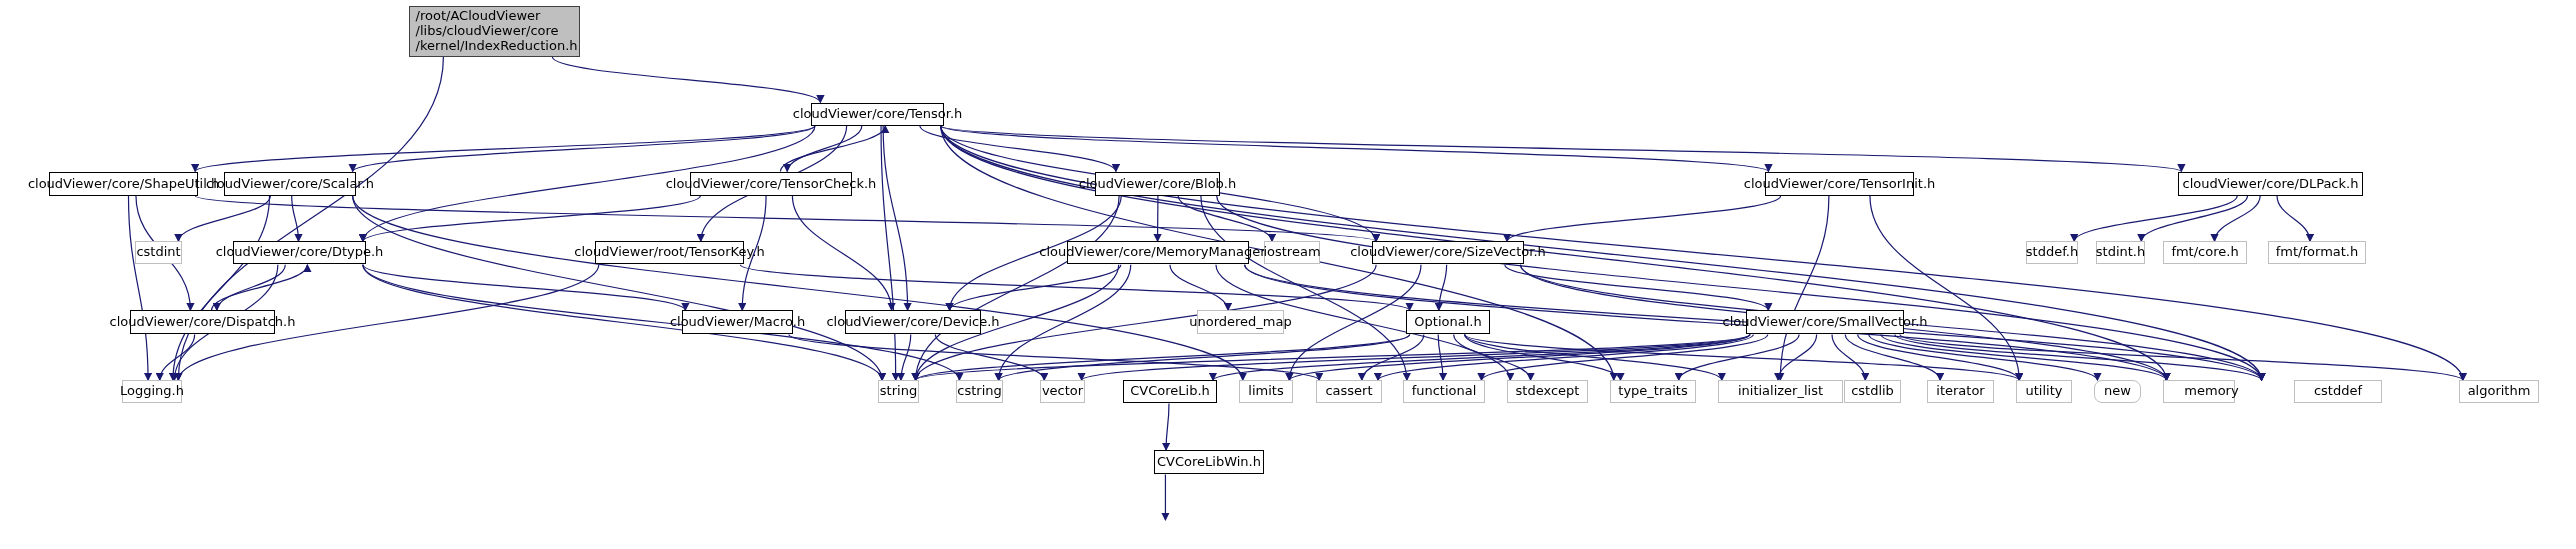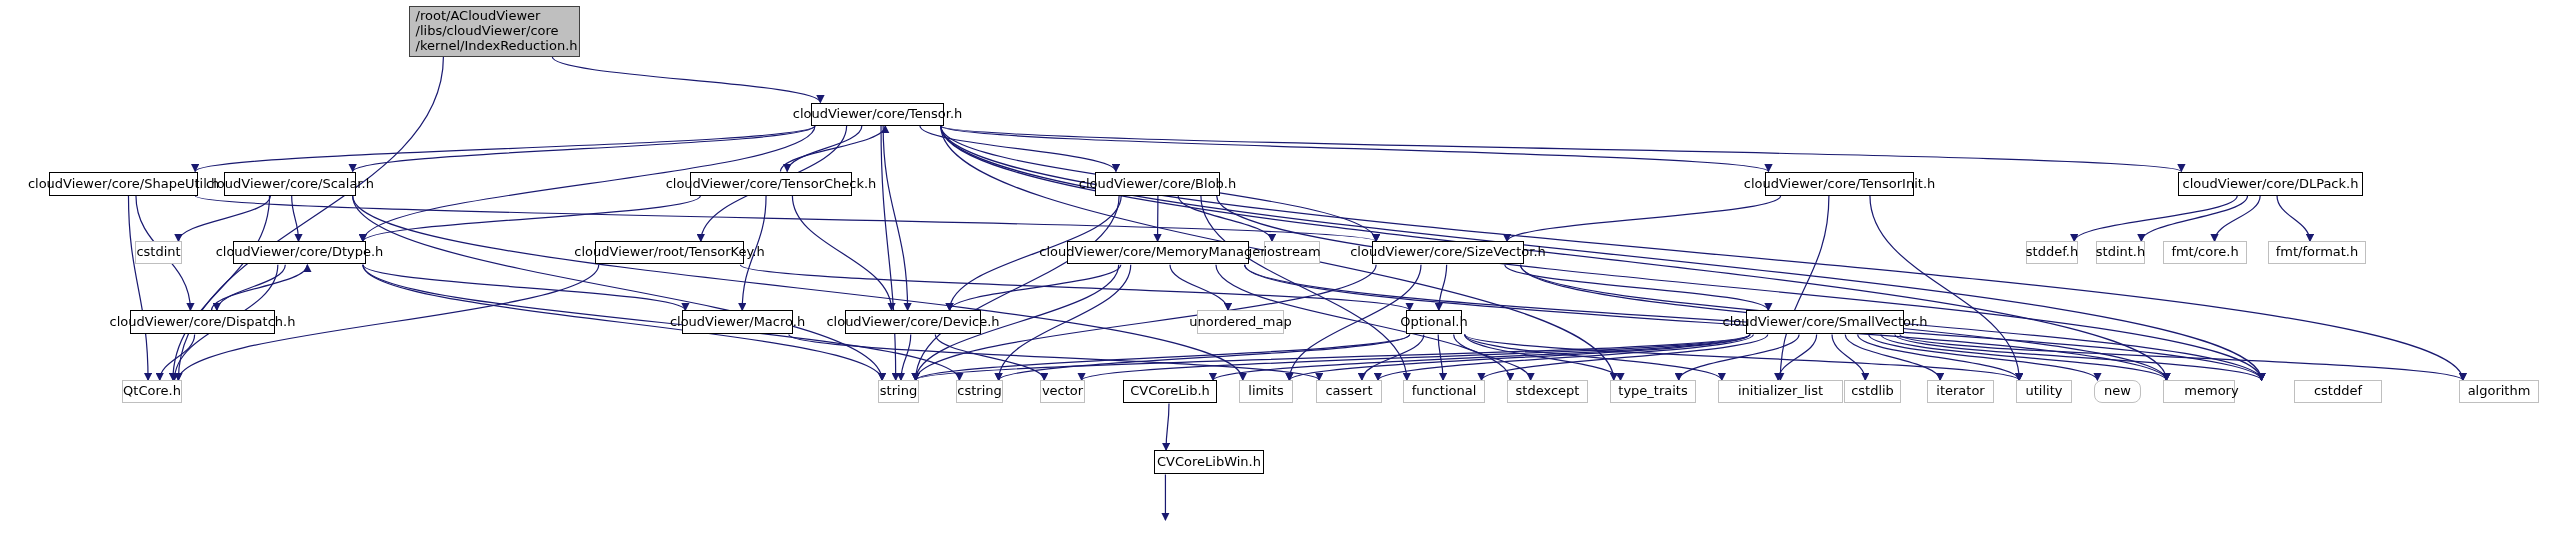--- a/index.html
+++ b/index.html
@@ -184,28 +184,28 @@
     </div>
     <div class="node internal" style="left: 682px; top: 310px; width: 111px; height: 24px;">
       <span>cloudViewer/Macro.h</span>
     </div>
     <div class="node internal" style="left: 845px; top: 310px; width: 136px; height: 24px;">
       <span>cloudViewer/core/Device.h</span>
     </div>
     <div class="node external" style="left: 1197px; top: 310px; width: 87px; height: 24px;">
       <span>unordered_map</span>
     </div>
-    <div class="node internal" style="left: 1406px; top: 310px; width: 56px; height: 24px;">
+    <div class="node internal" style="left: 1406px; top: 310px; width: 84px; height: 24px;">
       <span>Optional.h</span>
     </div>
     <div class="node internal" style="left: 1746px; top: 310px; width: 158px; height: 24px;">
       <span>cloudViewer/core/SmallVector.h</span>
     </div>
     <div class="node external" style="left: 122px; top: 380px; width: 60px; height: 23px;">
-      <span>QtCore.h</span>
+      <span>Logging.h</span>
     </div>
     <div class="node external" style="left: 878px; top: 380px; width: 41px; height: 23px;">
       <span>string</span>
     </div>
     <div class="node external" style="left: 956px; top: 380px; width: 47px; height: 23px;">
       <span>cstring</span>
     </div>
     <div class="node external" style="left: 1040px; top: 380px; width: 45px; height: 23px;">
       <span>vector</span>
     </div>

